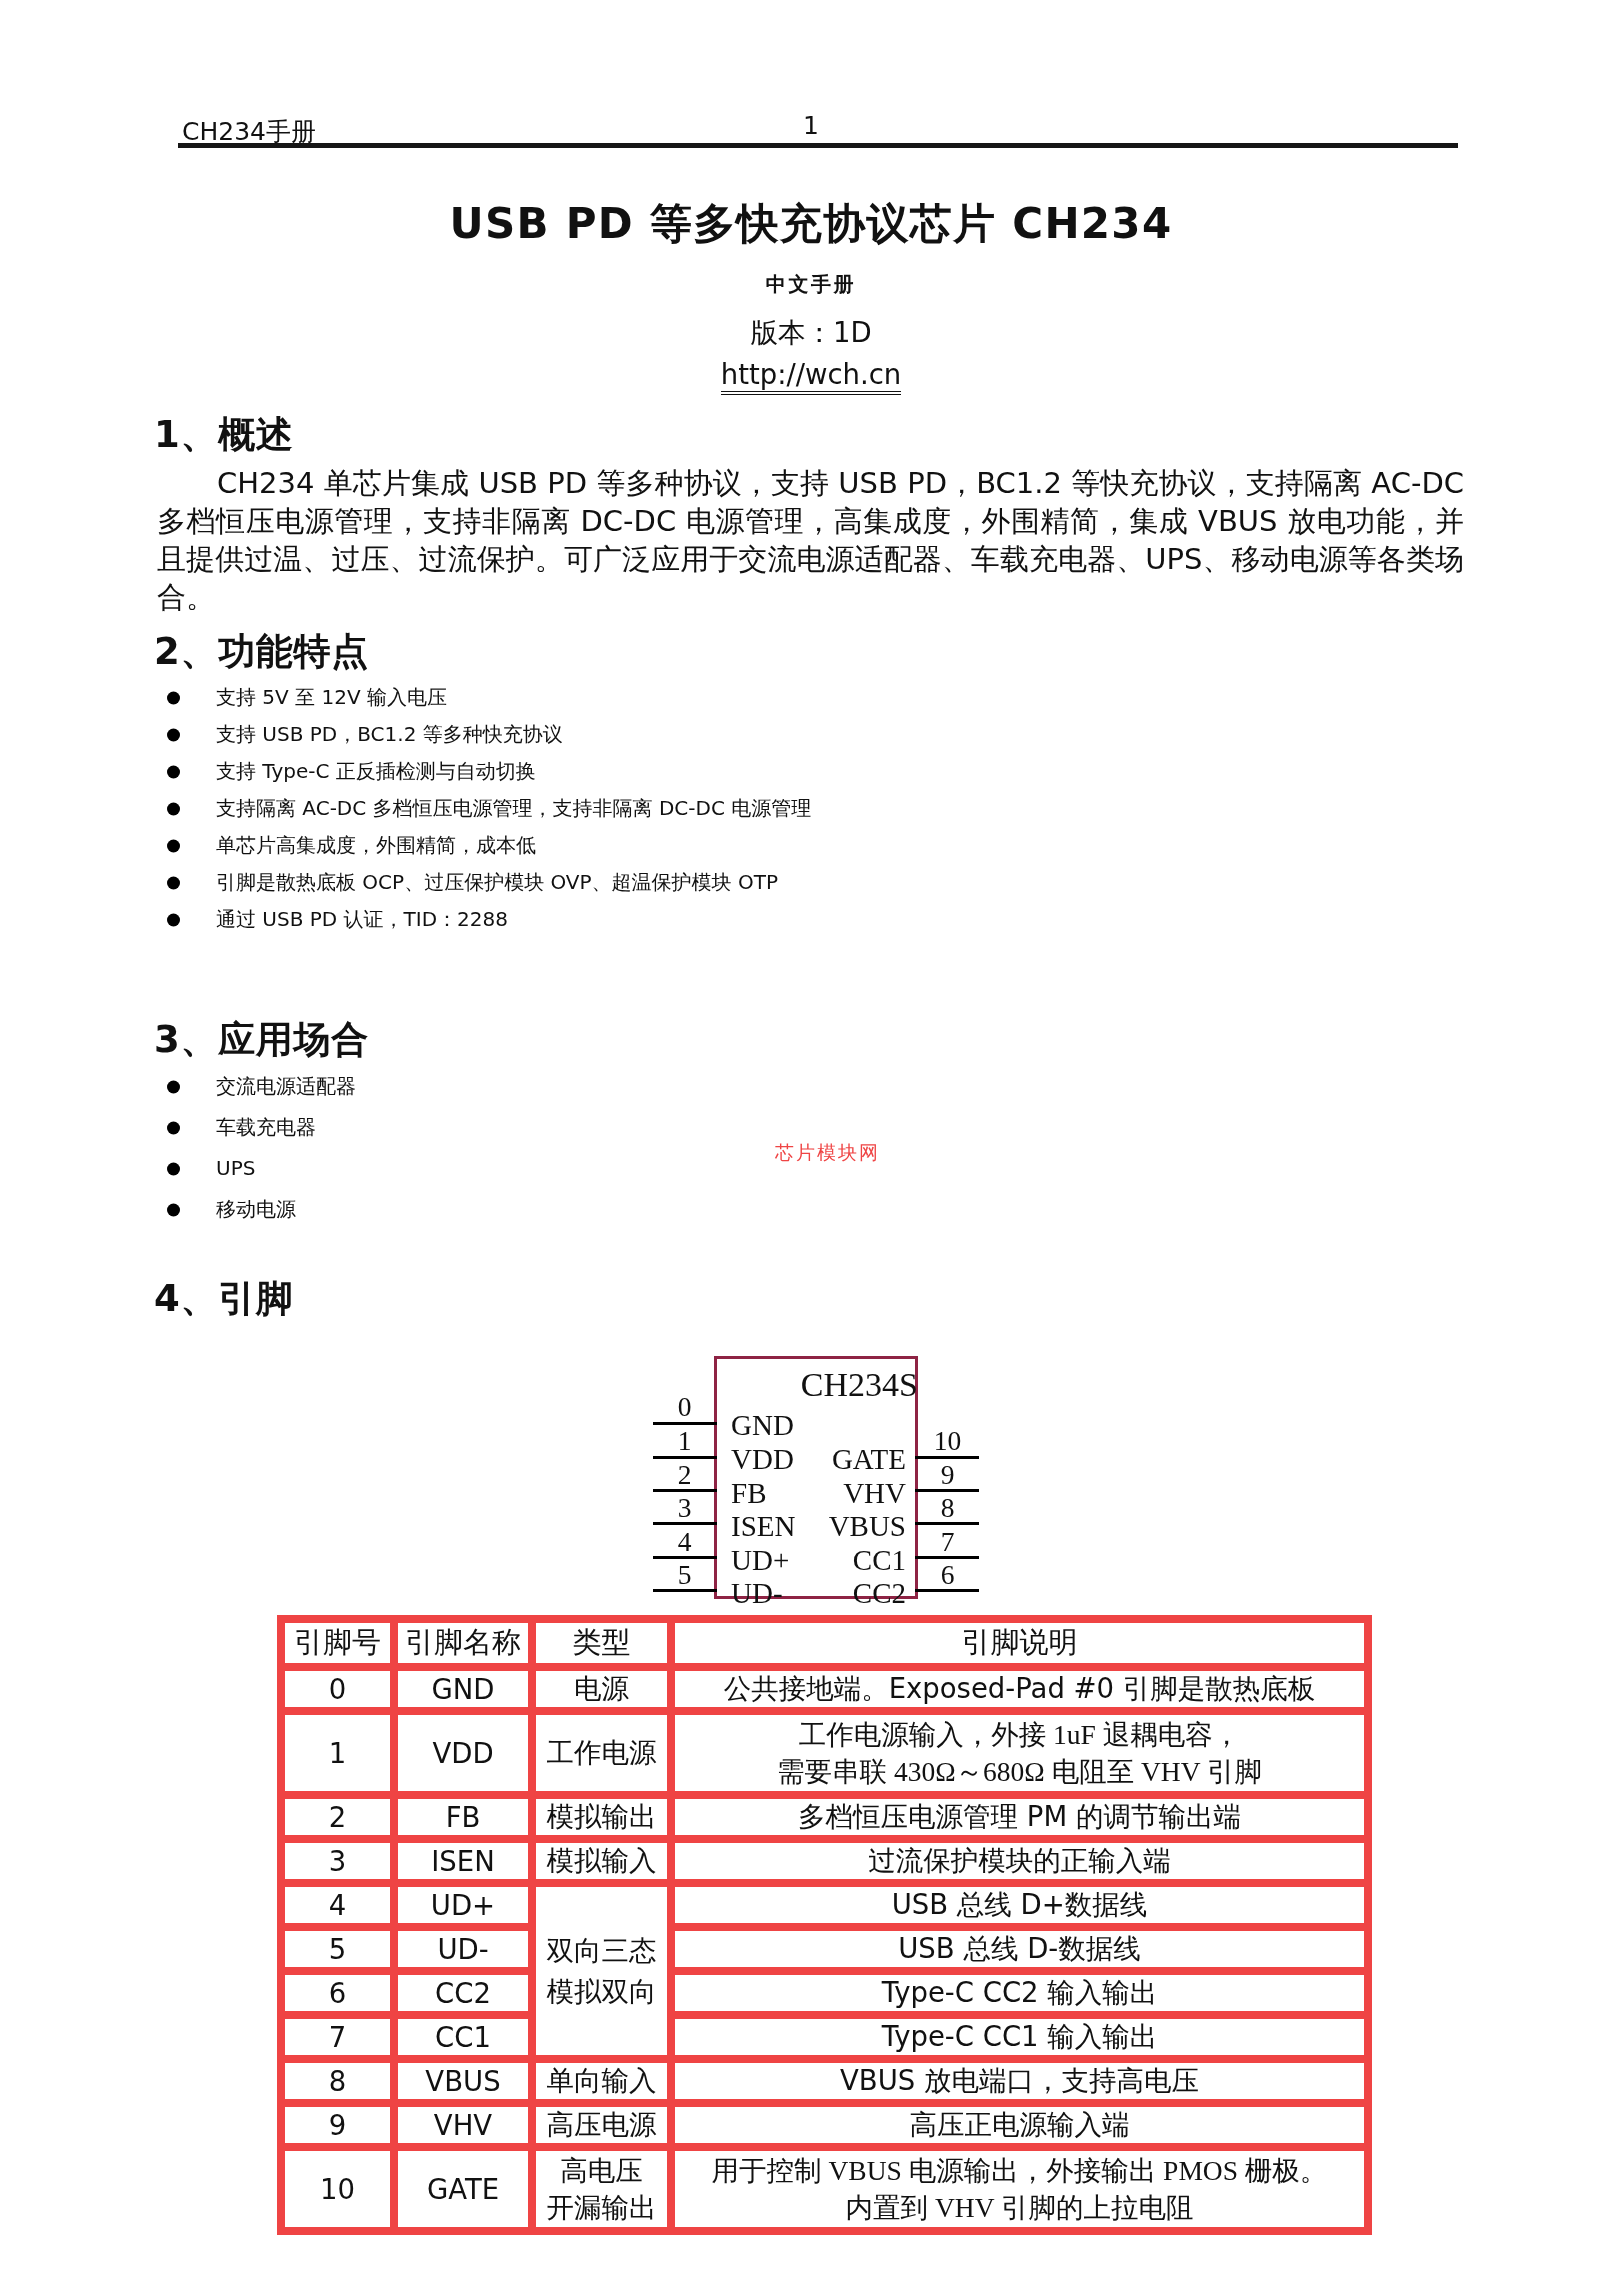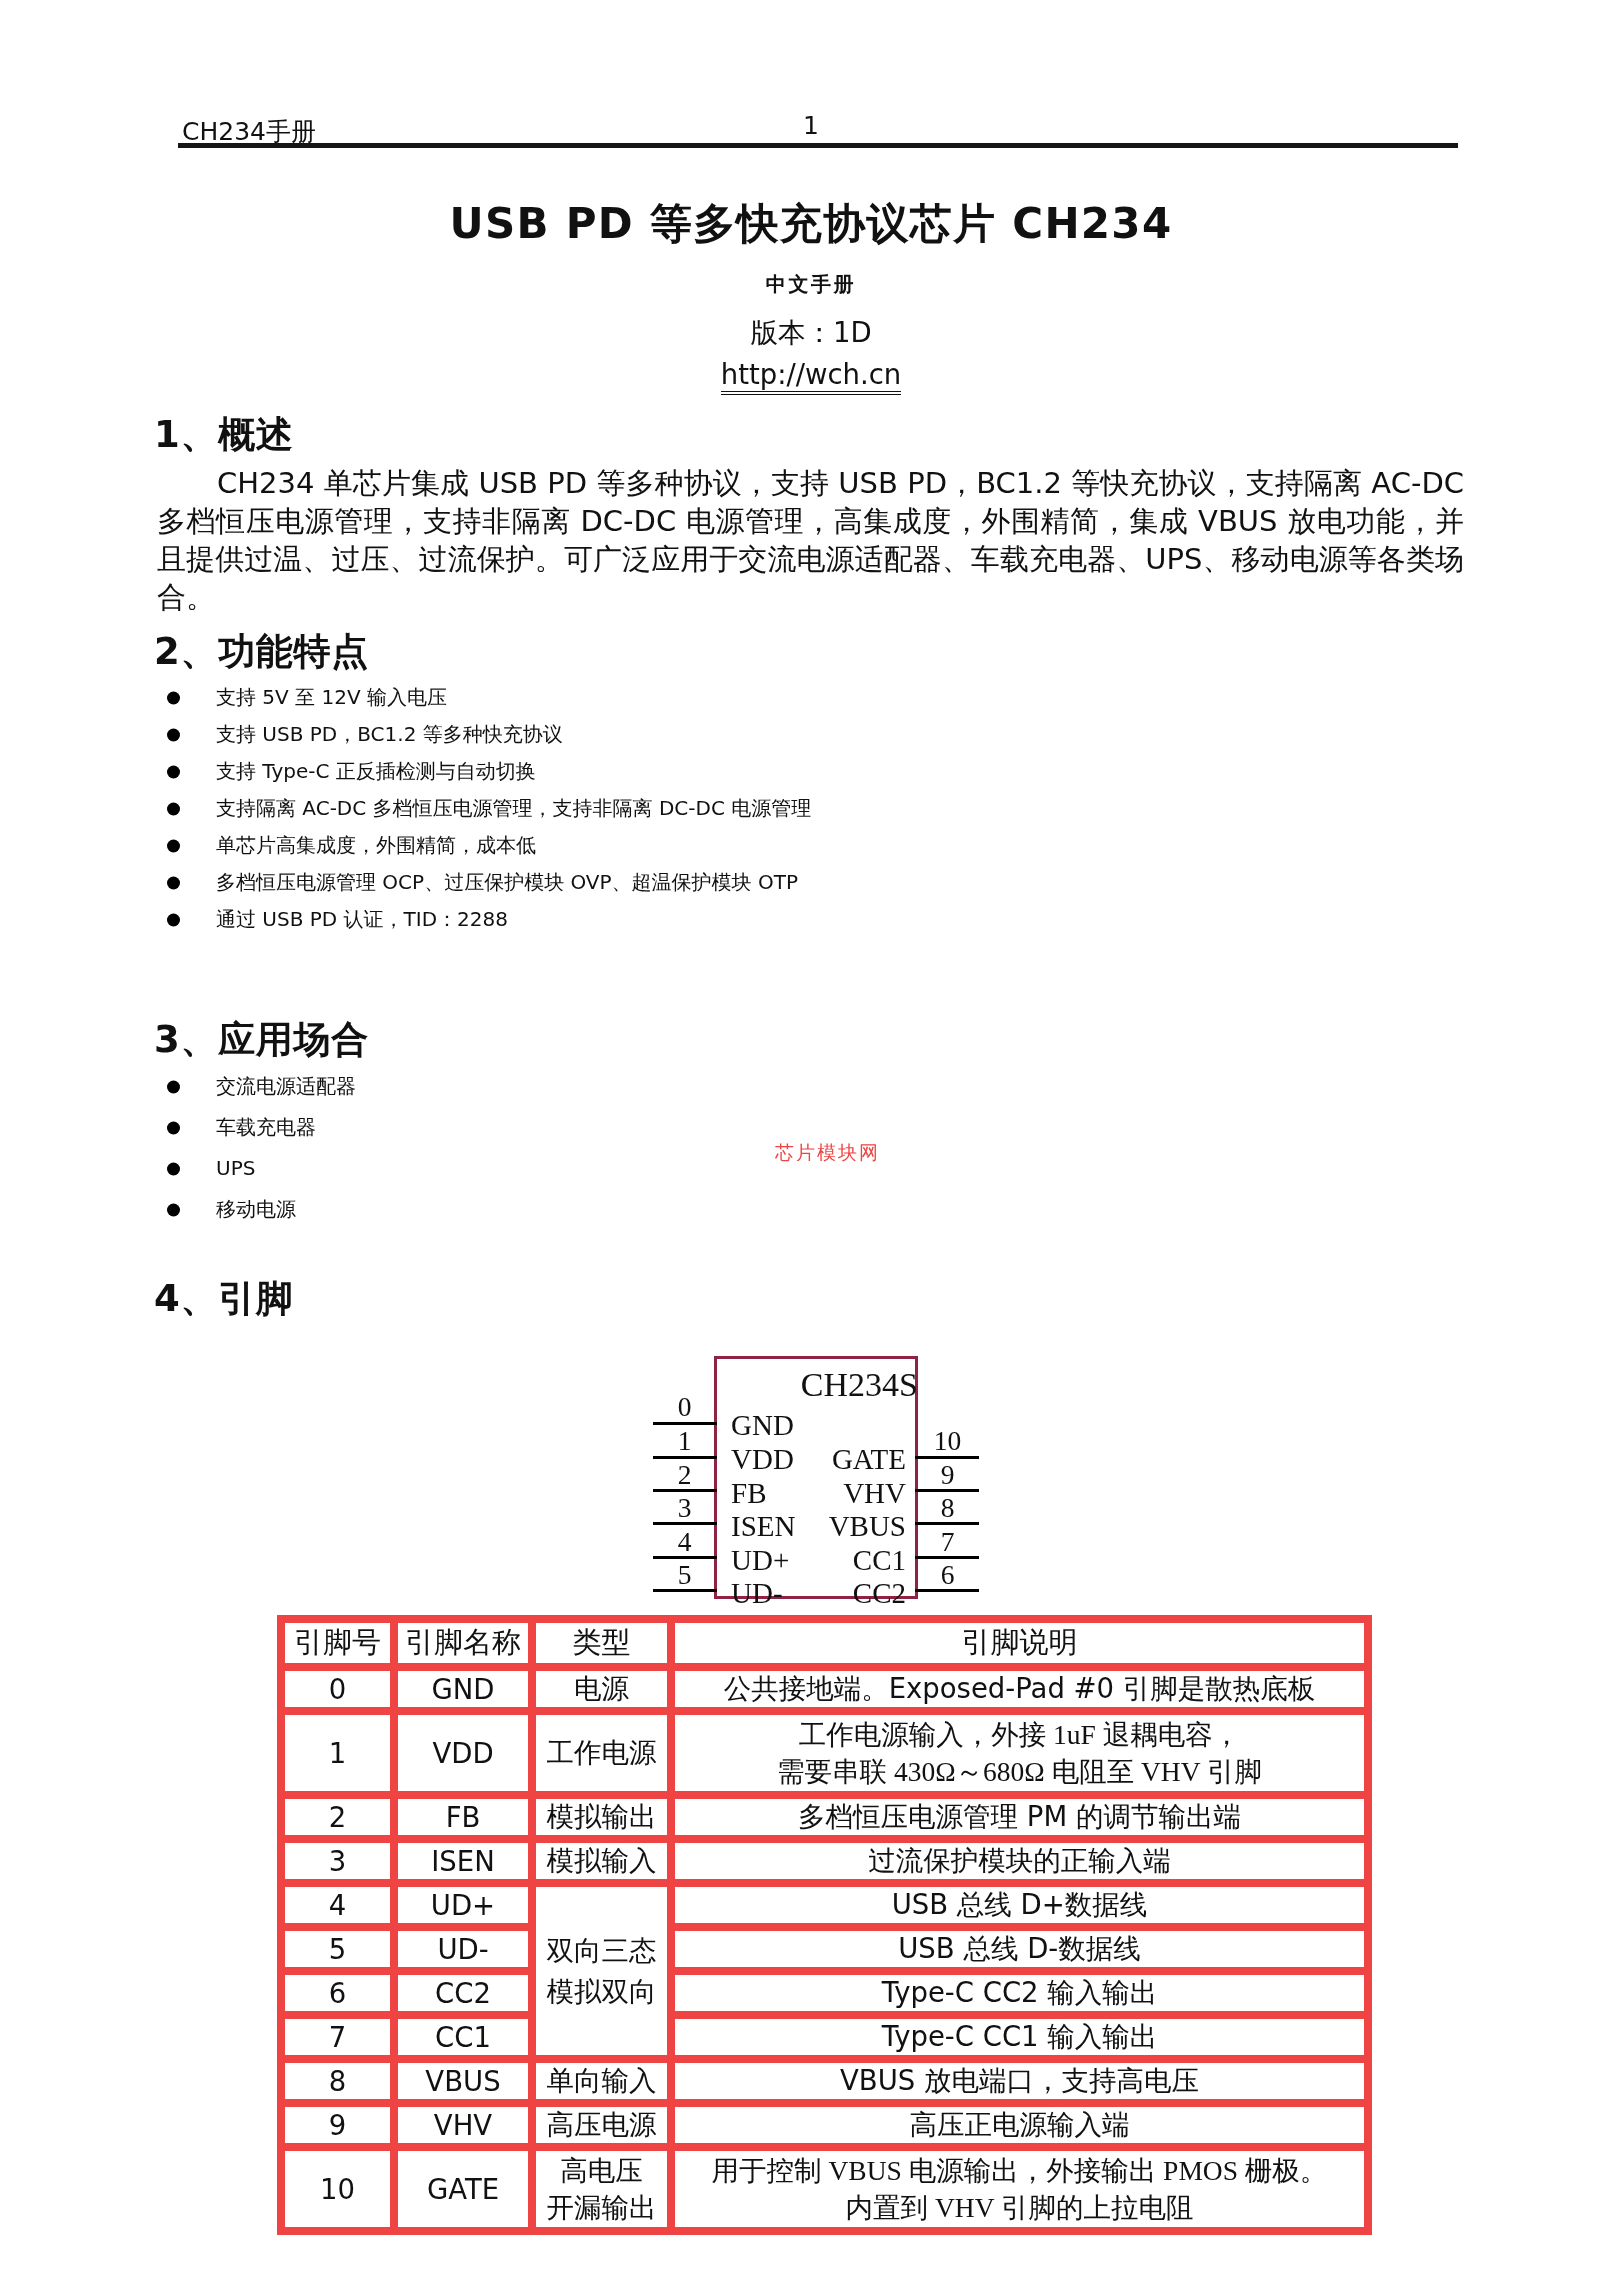--- a/index.html
+++ b/index.html
@@ -84,21 +84,21 @@
   <div class="abs h2" style="left:154px; top:410px;">1、概述</div>
   <div class="abs para">CH234 单芯片集成 USB PD 等多种协议，支持 USB PD，BC1.2 等快充协议，支持隔离 AC-DC 多档恒压电源管理，支持非隔离 DC-DC 电源管理，高集成度，外围精简，集成 VBUS 放电功能，并且提供过温、过压、过流保护。可广泛应用于交流电源适配器、车载充电器、UPS、移动电源等各类场合。</div>
 
   <div class="abs h2" style="left:154px; top:627px;">2、功能特点</div>
   <ul class="bullets li-57" style="top:679px;">
     <li><span class="dot"></span><span>支持 5V 至 12V 输入电压</span></li>
     <li><span class="dot"></span><span>支持 USB PD，BC1.2 等多种快充协议</span></li>
     <li><span class="dot"></span><span>支持 Type-C 正反插检测与自动切换</span></li>
     <li><span class="dot"></span><span>支持隔离 AC-DC 多档恒压电源管理，支持非隔离 DC-DC 电源管理</span></li>
     <li><span class="dot"></span><span>单芯片高集成度，外围精简，成本低</span></li>
-    <li><span class="dot"></span><span>多档恒压电源管理 OCP、过压保护模块 OVP、超温保护模块 OTP</span></li>
+    <li><span class="dot"></span><span>引脚是散热底板 OCP、过压保护模块 OVP、超温保护模块 OTP</span></li>
     <li><span class="dot"></span><span>通过 USB PD 认证，TID：2288</span></li>
   </ul>
 
   <div class="abs h2" style="left:154px; top:1015px;">3、应用场合</div>
   <ul class="bullets li-62" style="top:1066px;">
     <li><span class="dot"></span><span>交流电源适配器</span></li>
     <li><span class="dot"></span><span>车载充电器</span></li>
     <li><span class="dot"></span><span>UPS</span></li>
     <li><span class="dot"></span><span>移动电源</span></li>
   </ul>

